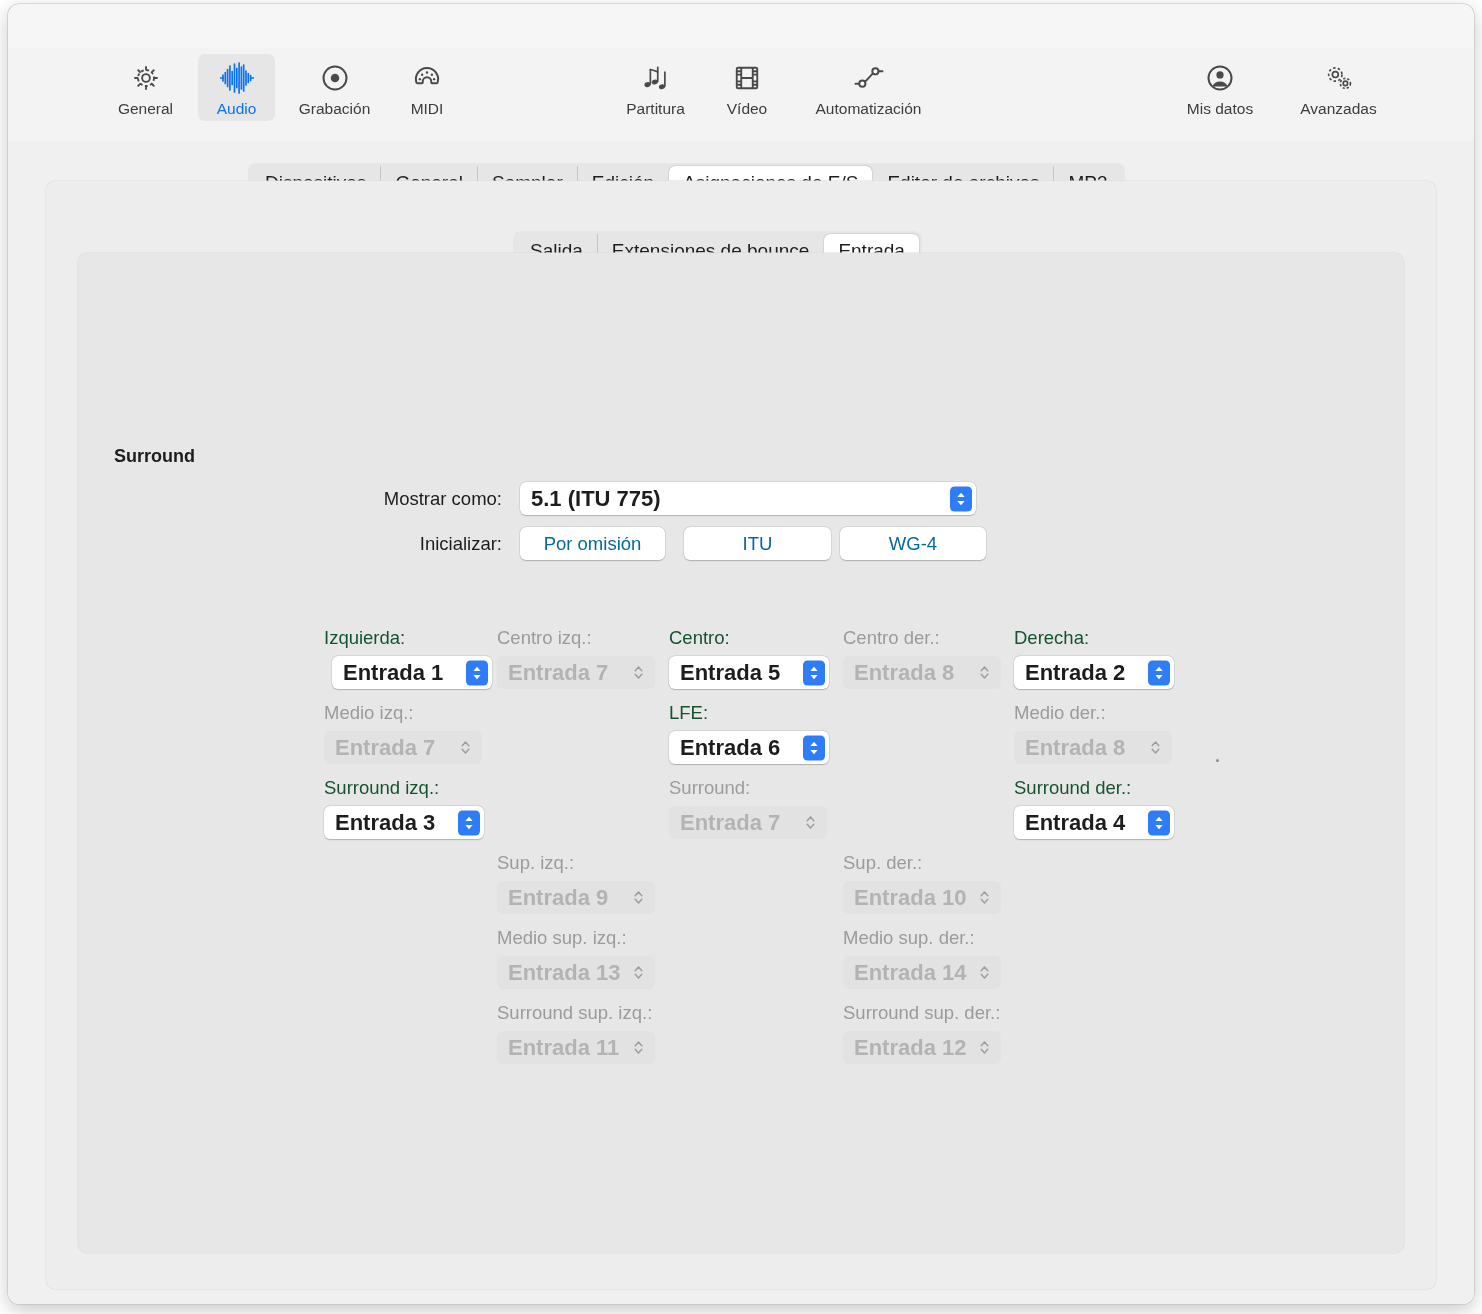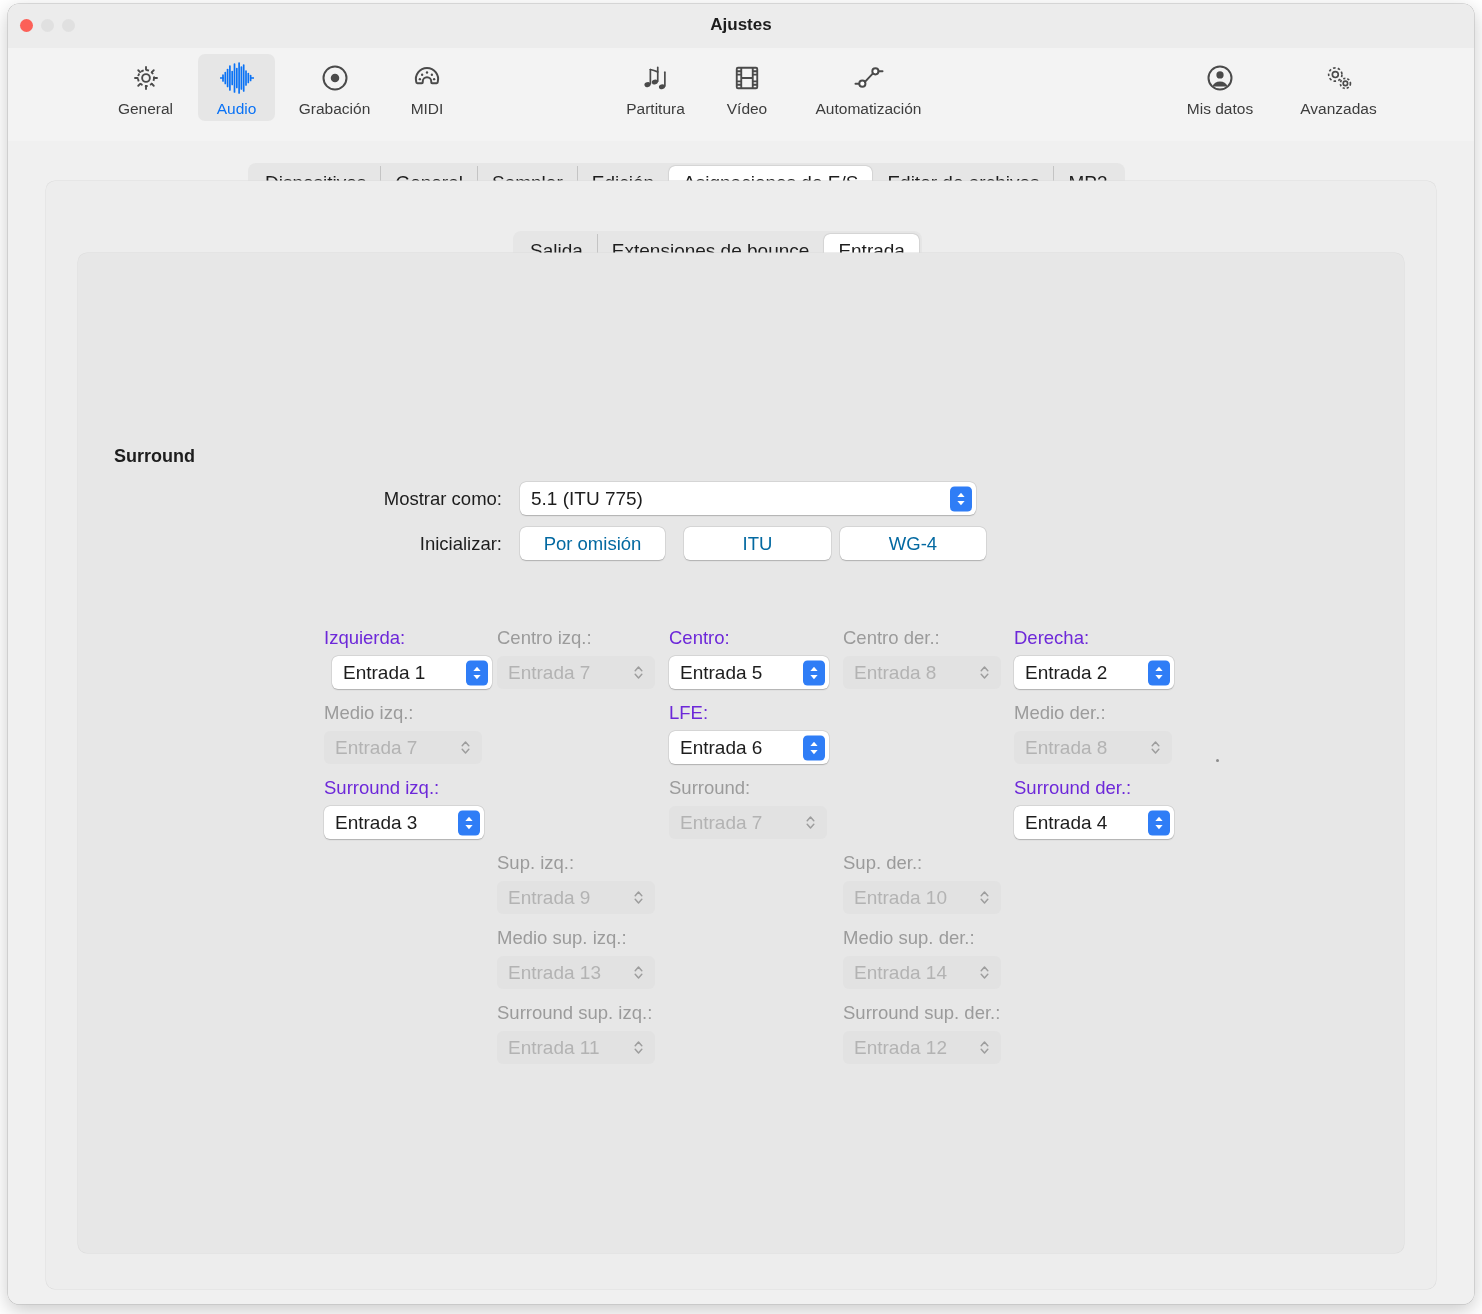--- a/index.html
+++ b/index.html
@@ -145,21 +145,21 @@
     position: absolute;
     height: 33px;
     background: #ffffff;
     border-radius: 6px;
     box-shadow: 0 0.5px 1.2px rgba(0,0,0,0.20), 0 0 0 0.5px rgba(0,0,0,0.10);
     display: flex; align-items: center;
     box-sizing: border-box;
     padding-left: 11px;
   }
   .popup .pval {
-    font-size: 19px; color: #1d1d1d; white-space: nowrap;
+    font-size: 22px; color: #1d1d1d; white-space: nowrap; font-weight: bold;
   }
   .popup .chev {
     position: absolute; right: 4px; top: 50%;
     transform: translateY(-50%);
     width: 22px; height: 25px;
     background: #2f7df6;
     border-radius: 4.5px;
     display: flex; align-items: center; justify-content: center;
   }
 
@@ -183,45 +183,37 @@
     box-shadow: 0 0.5px 1.2px rgba(0,0,0,0.20), 0 0 0 0.5px rgba(0,0,0,0.10);
     display: flex; align-items: center; justify-content: center;
     font-size: 18.5px; color: #0369a1;
     box-sizing: border-box;
     white-space: nowrap;
   }
 
   
   .ch-label {
     position: absolute;
-    font-size: 18.5px; color: #6d28d9;
+    font-size: 18.5px; color: #14532d;
     white-space: nowrap;
   }
   .ch-label.dim { color: #9b9b9b; }
 
   .stray-dot {
     position: absolute;
     width: 3px; height: 3px;
     background: #8c8c8c;
     border-radius: 50%;
   }
 </style>
 </head>
 <body>
 
 <div class="window">
 
-  <div class="titlebar">
-    <div class="traffic">
-      <div class="tl close"></div>
-      <div class="tl min"></div>
-      <div class="tl max"></div>
-    </div>
-    <div class="win-title">Ajustes</div>
-  </div>
 
   <div class="toolbar" id="toolbar">
       <div class="tbitem" style="left: 98px; width: 79px;">
         <span class="tbicon">
           <svg width="30" height="30" viewBox="0 0 24 24" fill="none" stroke="#4a4a4a" stroke-width="1.5">
         <circle cx="12" cy="12" r="3.1"></circle>
         <path d="M12 3.2v2.1M12 18.7v2.1M3.2 12h2.1M18.7 12h2.1M5.8 5.8l1.5 1.5M16.7 16.7l1.5 1.5M18.2 5.8l-1.5 1.5M7.3 16.7l-1.5 1.5" stroke-linecap="round"></path>
         <circle cx="12" cy="12" r="6.4" stroke-dasharray="2.3 2.0"></circle>
       </svg>
         </span>

